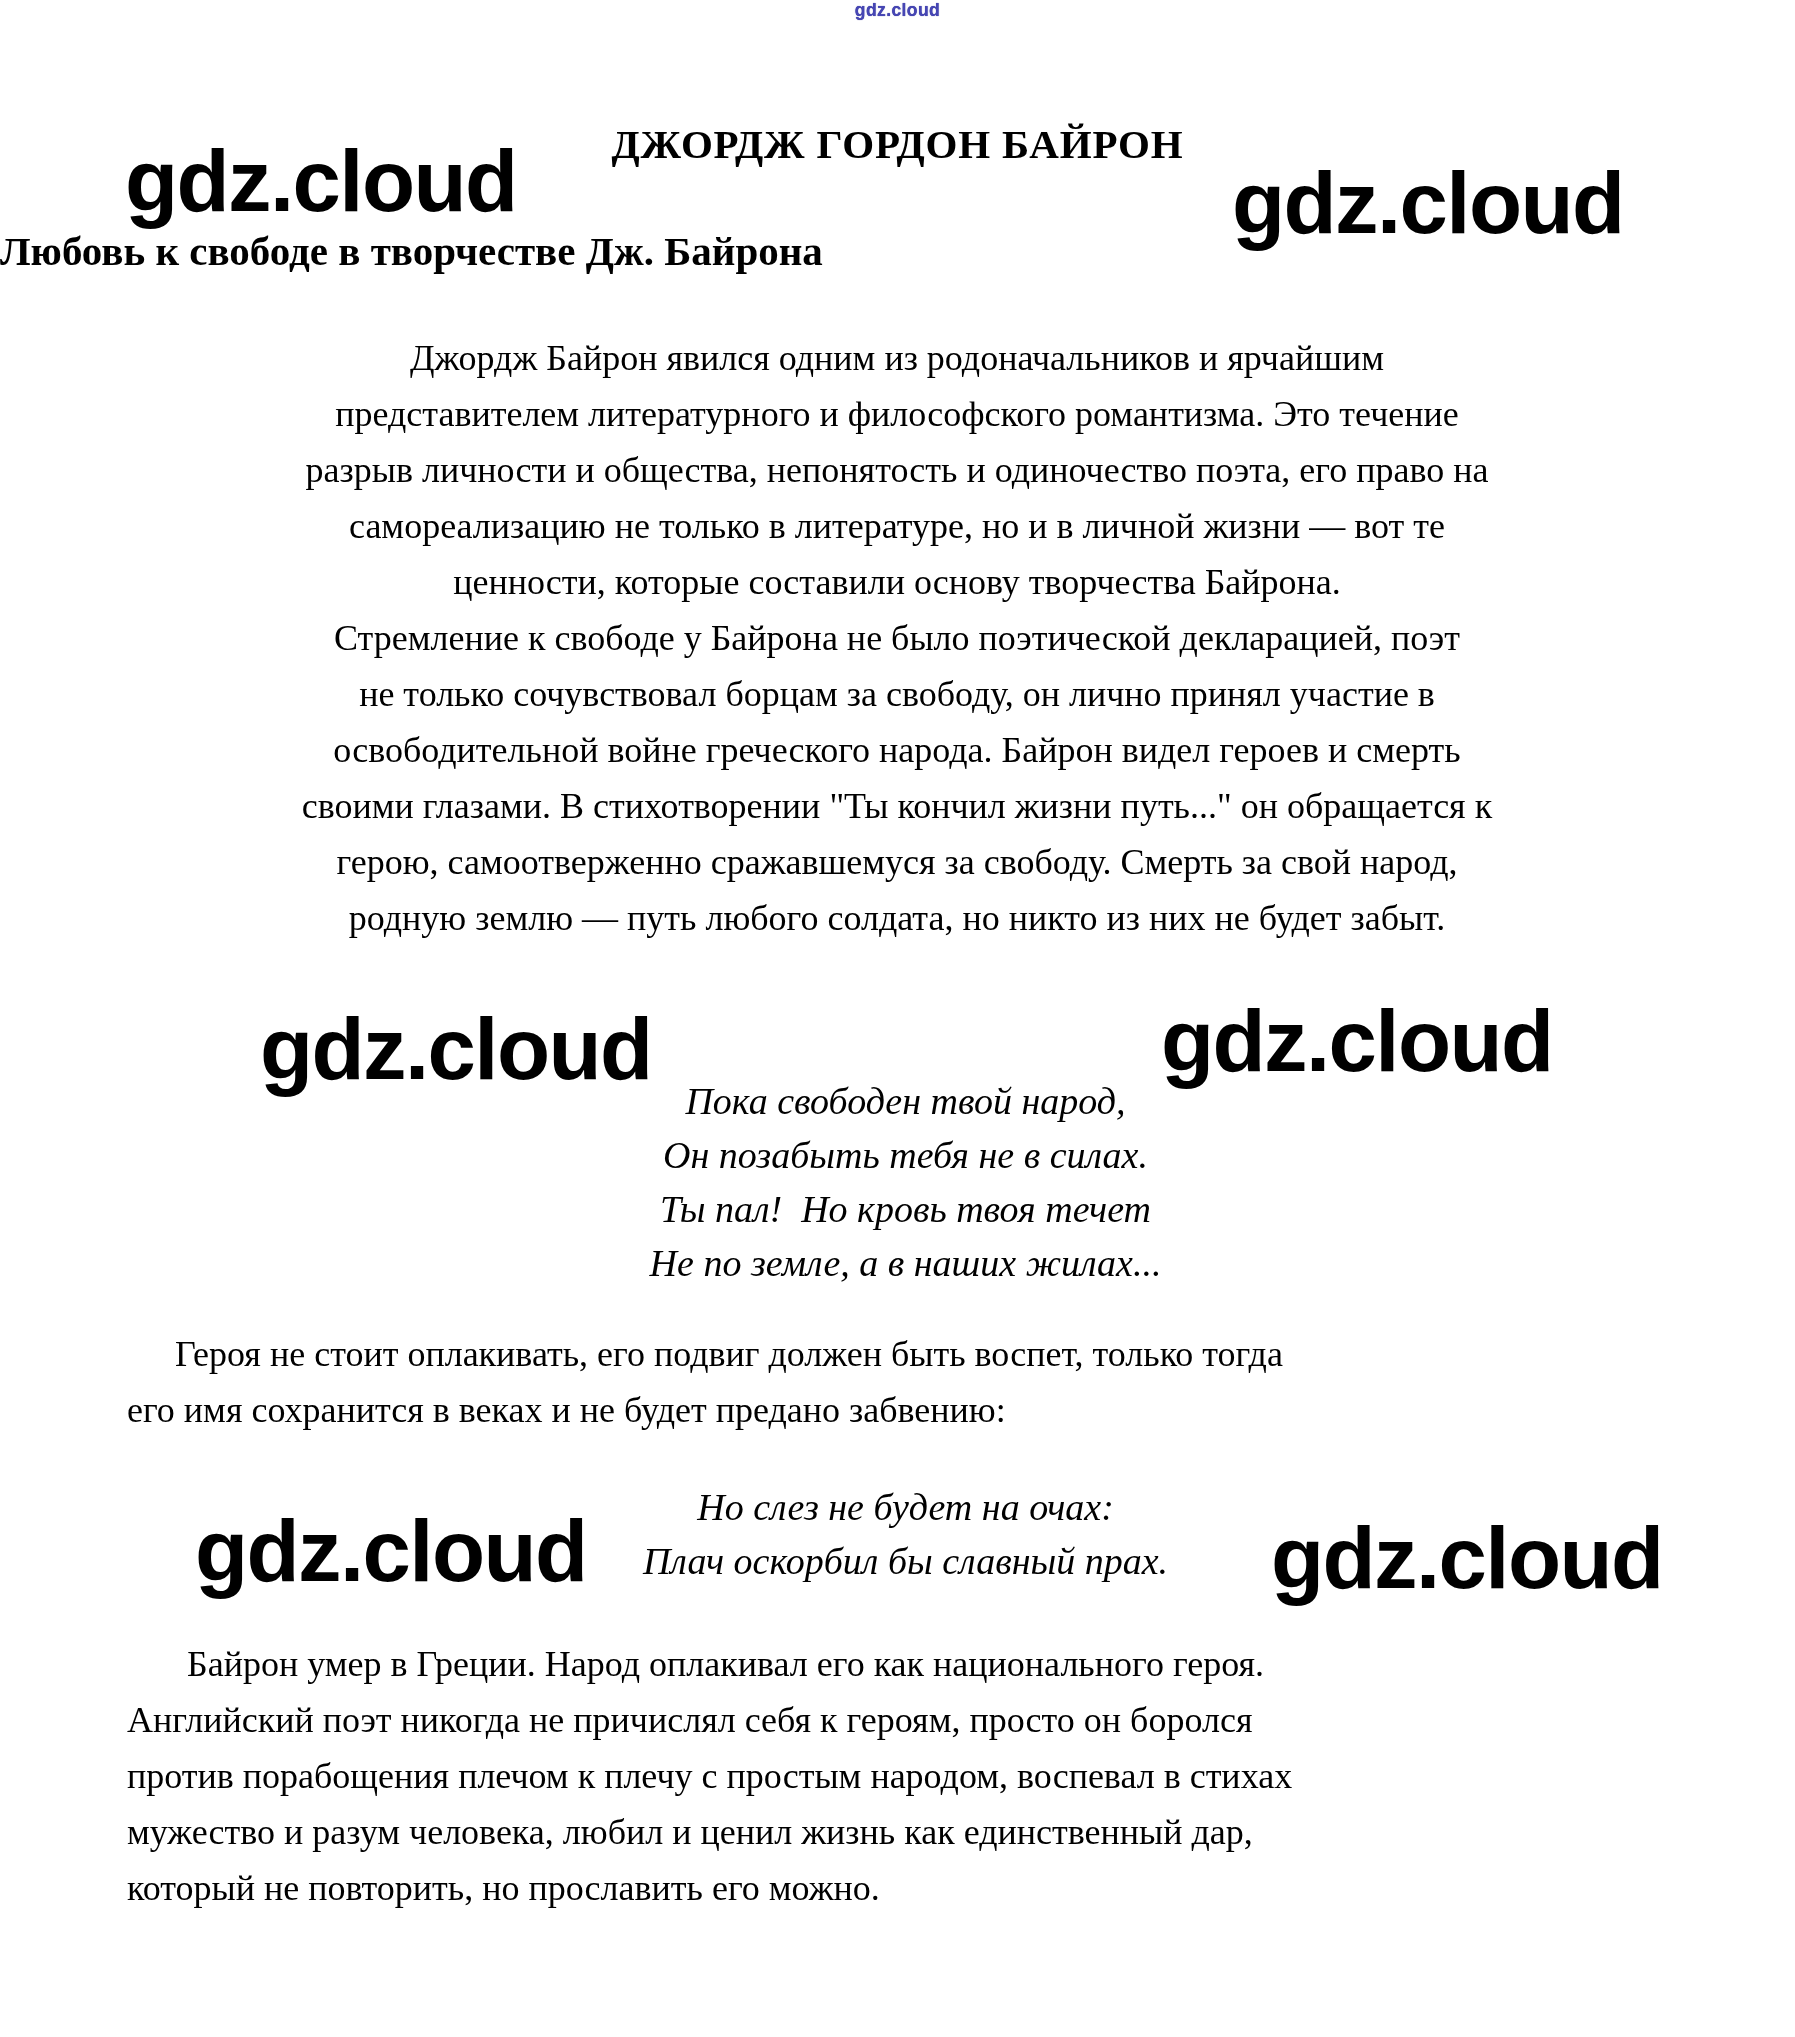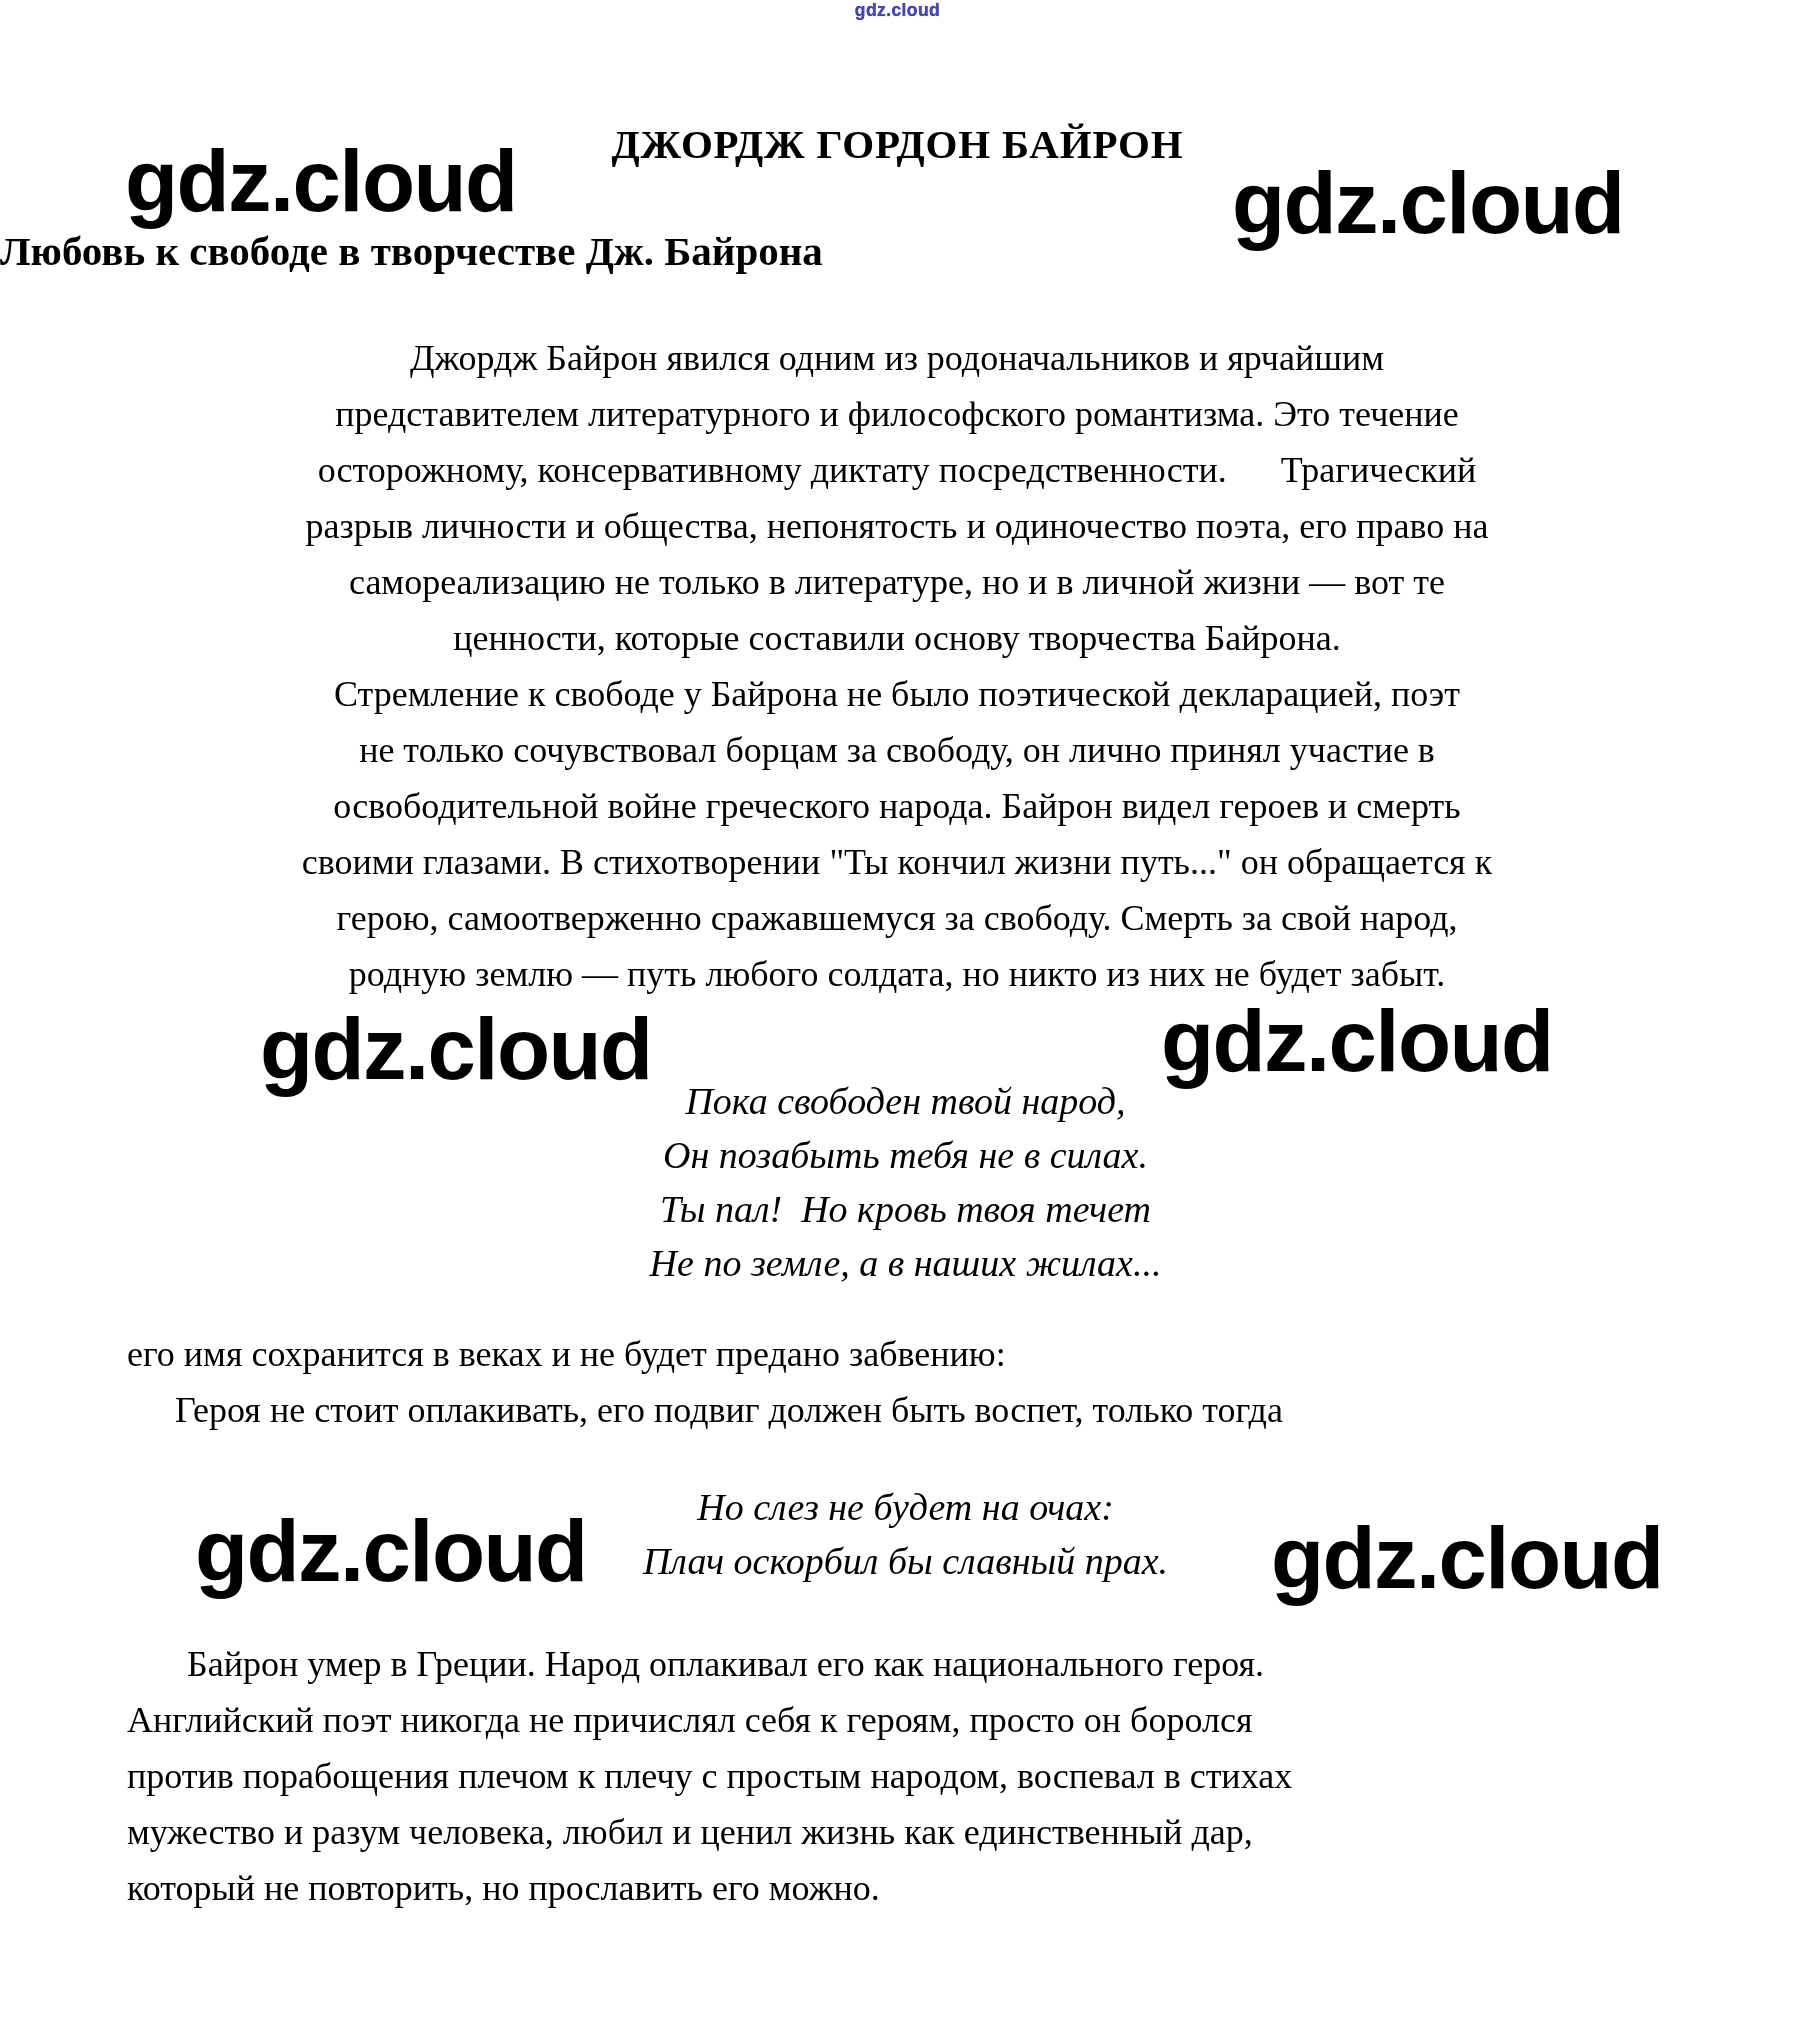--- a/index.html
+++ b/index.html
@@ -93,42 +93,41 @@
   <div class="wm" style="left:1161px; top:997px;">gdz.cloud</div>
   <div class="wm" style="left:195px; top:1507px;">gdz.cloud</div>
   <div class="wm" style="left:1271px; top:1514px;">gdz.cloud</div>
 
   <div class="title">ДЖОРДЖ ГОРДОН БАЙРОН</div>
   <div class="subtitle">Любовь к свободе в творчестве Дж. Байрона</div>
 
   <div class="block centered block-p1">
     <div class="line">Джордж Байрон явился одним из родоначальников и ярчайшим</div>
     <div class="line">представителем литературного и философского романтизма. Это течение</div>
-    <div class="line">осторожному, консервативному диктату посредственности.      Трагический</div>
     <div class="line">разрыв личности и общества, непонятость и одиночество поэта, его право на</div>
     <div class="line">самореализацию не только в литературе, но и в личной жизни — вот те</div>
     <div class="line">ценности, которые составили основу творчества Байрона.</div>
     <div class="line">Стремление к свободе у Байрона не было поэтической декларацией, поэт</div>
     <div class="line">не только сочувствовал борцам за свободу, он лично принял участие в</div>
     <div class="line">освободительной войне греческого народа. Байрон видел героев и смерть</div>
     <div class="line">своими глазами. В стихотворении "Ты кончил жизни путь..." он обращается к</div>
     <div class="line">герою, самоотверженно сражавшемуся за свободу. Смерть за свой народ,</div>
     <div class="line">родную землю — путь любого солдата, но никто из них не будет забыт.</div>
   </div>
 
   <div class="block poem block-poem1">
     <div class="line">Пока свободен твой народ,</div>
     <div class="line">Он позабыть тебя не в силах.</div>
     <div class="line">Ты пал!  Но кровь твоя течет</div>
     <div class="line">Не по земле, а в наших жилах...</div>
   </div>
 
   <div class="block block-p2">
+    <div class="line indent-60">Героя не стоит оплакивать, его подвиг должен быть воспет, только тогда</div>
     <div class="line">его имя сохранится в веках и не будет предано забвению:</div>
-    <div class="line indent-60">Героя не стоит оплакивать, его подвиг должен быть воспет, только тогда</div>
   </div>
 
   <div class="block poem block-poem2">
     <div class="line">Но слез не будет на очах:</div>
     <div class="line">Плач оскорбил бы славный прах.</div>
   </div>
 
   <div class="block block-p3">
     <div class="line indent-75">Байрон умер в Греции. Народ оплакивал его как национального героя.</div>
     <div class="line">Английский поэт никогда не причислял себя к героям, просто он боролся</div>

